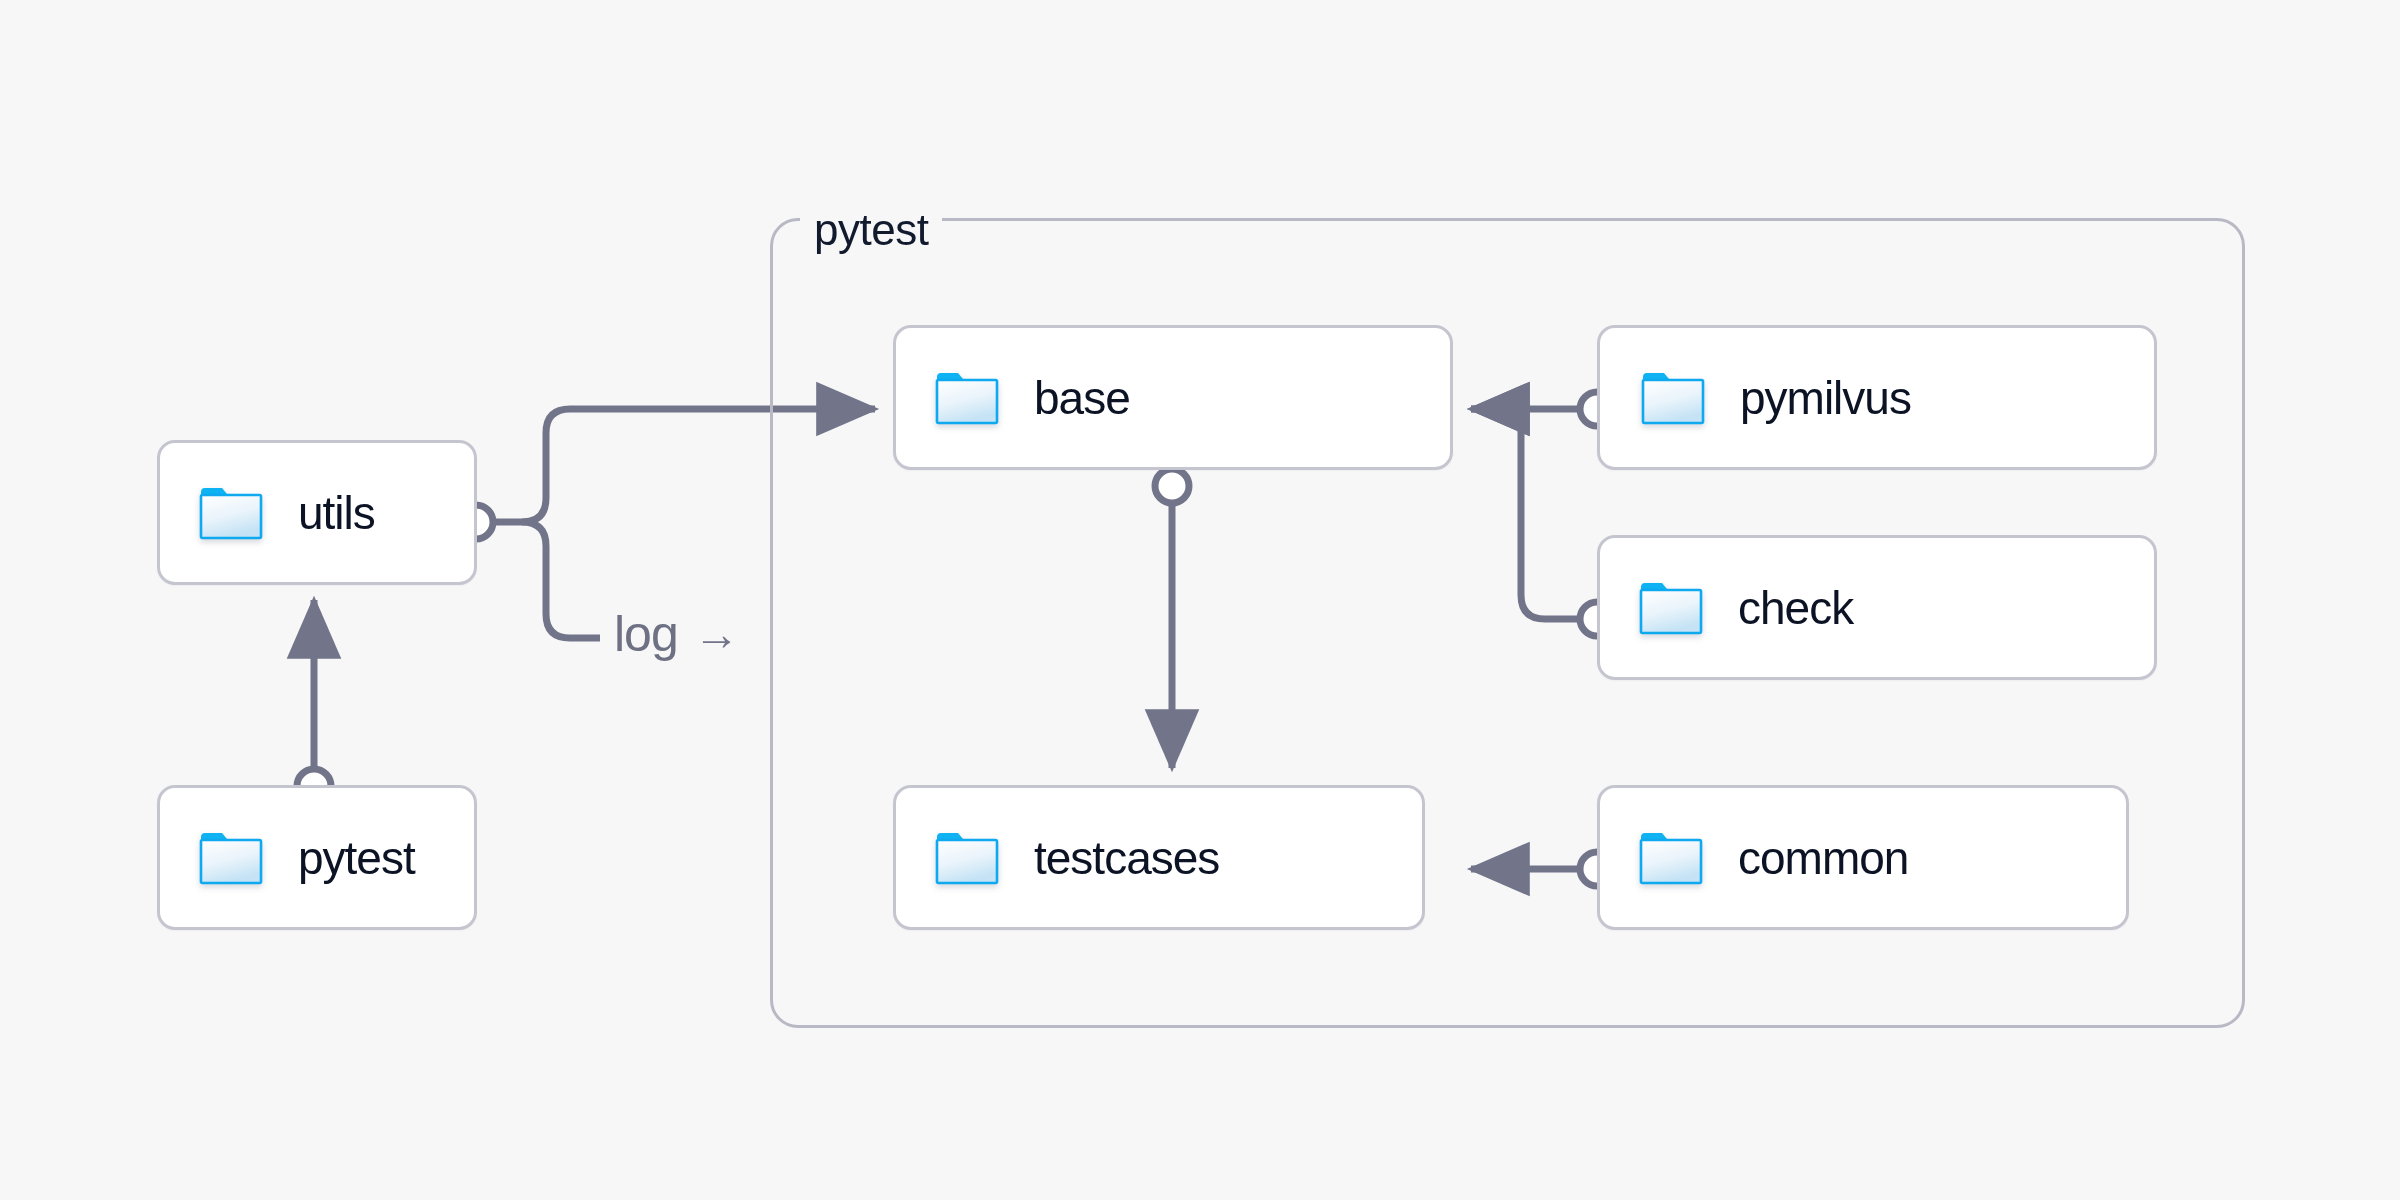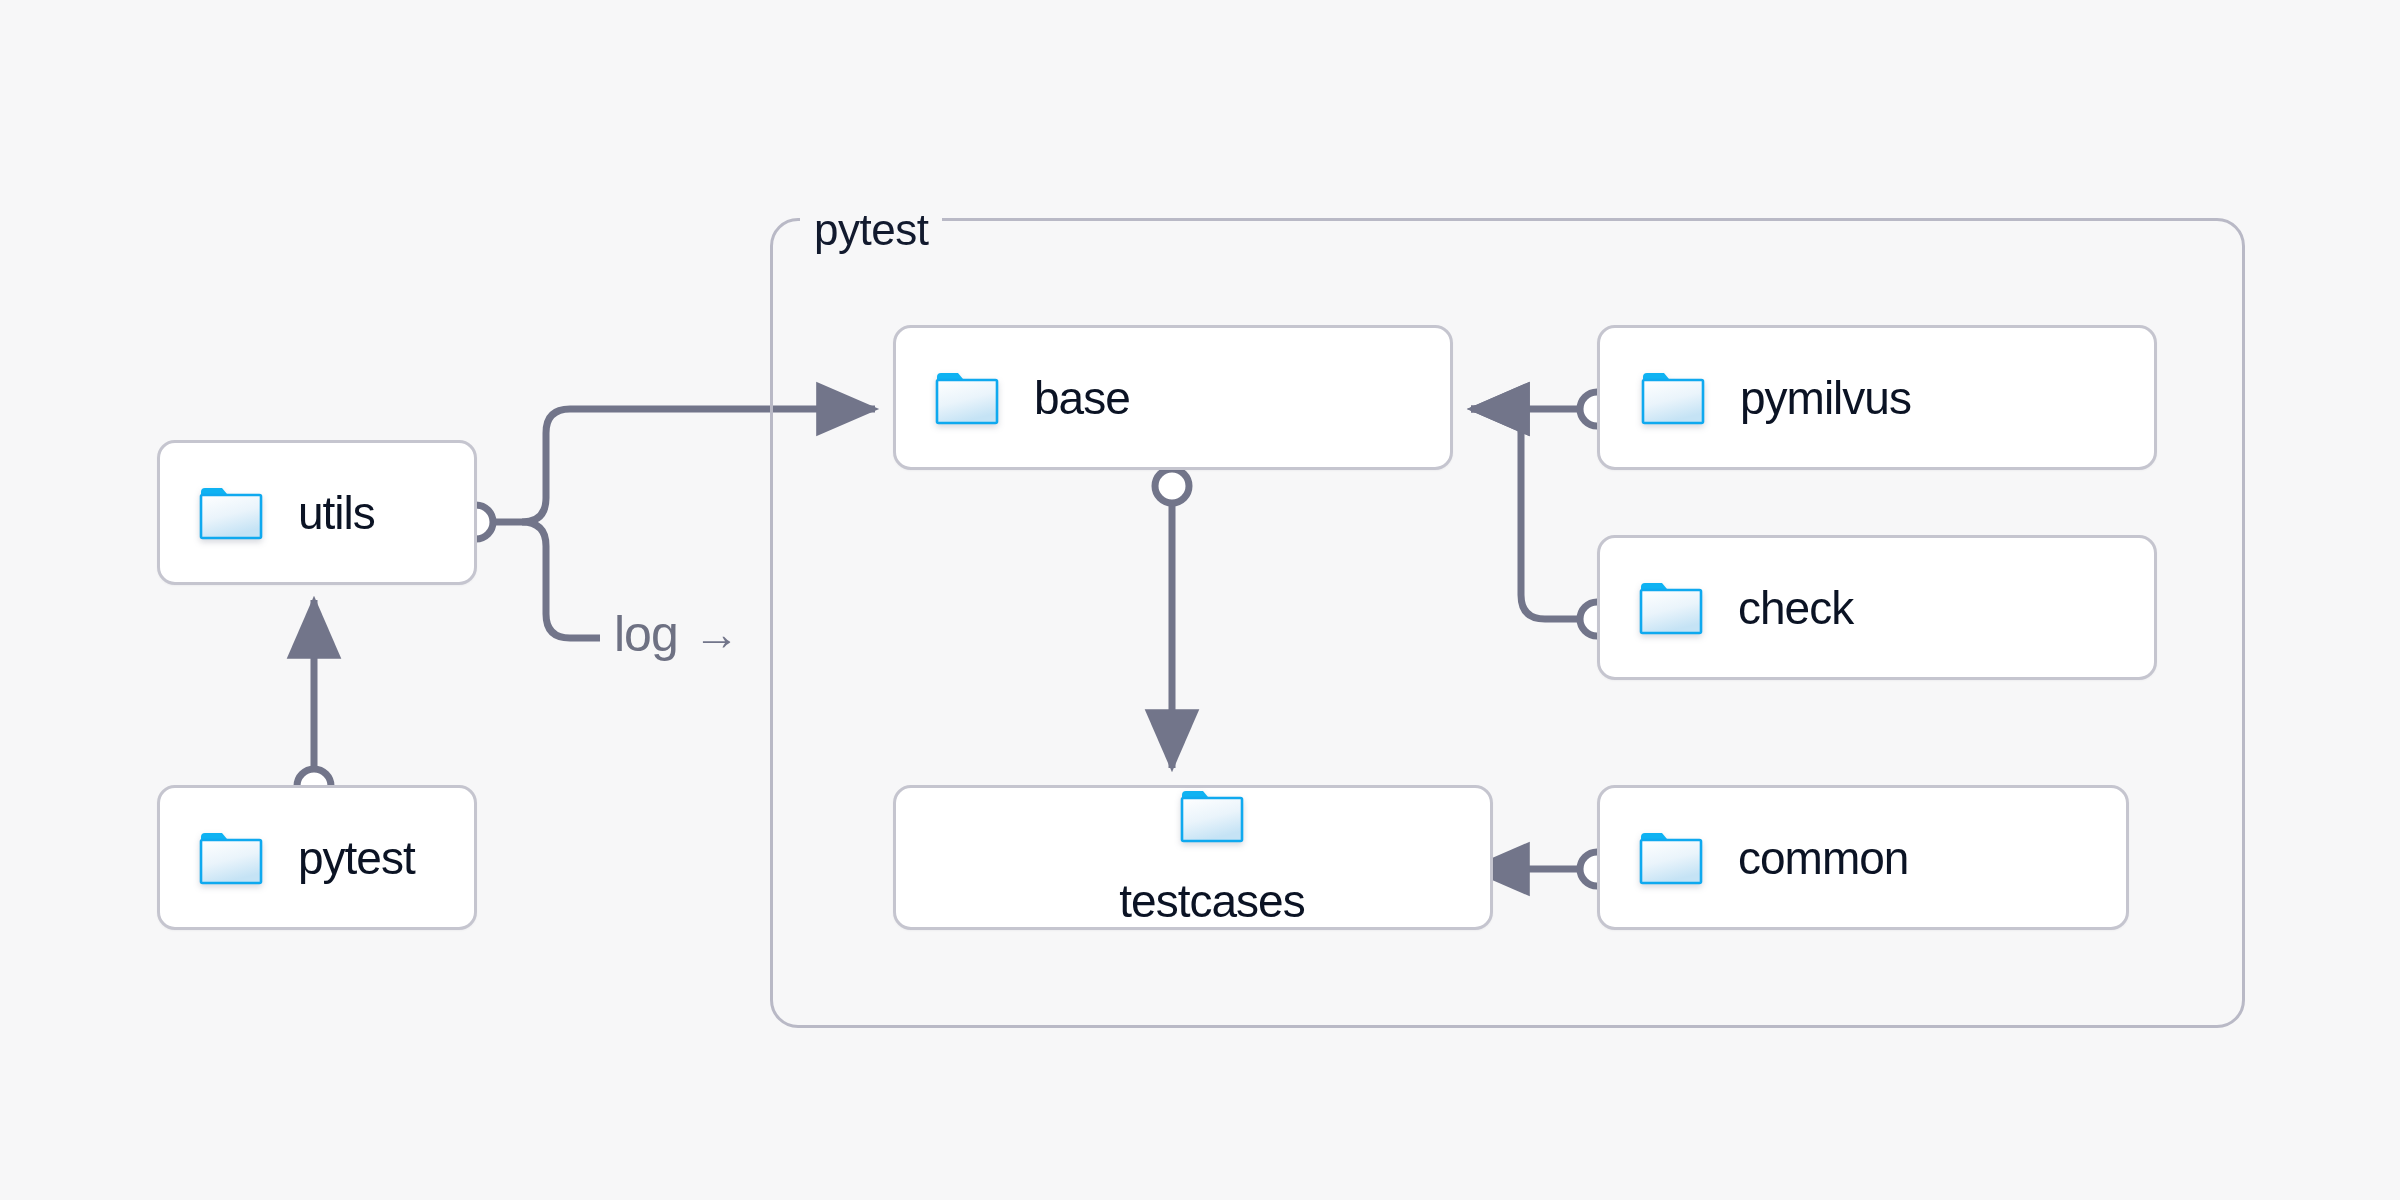--- a/index.html
+++ b/index.html
@@ -136,21 +136,21 @@
   </div>
 
   <div class="node" style="left:893px;top:325px;width:560px;height:145px;">
     <svg class="folder" viewBox="0 0 66 56">
       <path d="M3,12 L3,7 Q3,3 7,3 L24,3 L29,9 L48,9 Q52,9 52,13 L52,13 Z" fill="#0fb2f2"></path>
       <rect x="3" y="10" width="60" height="43" rx="1.5" fill="url(#folderFill)" stroke="#0fa9ef" stroke-width="2.6"></rect>
     </svg>
     <span class="label">base</span>
   </div>
 
-  <div class="node" style="left:893px;top:785px;width:600px;height:145px;flex-direction:column;">
+  <div class="node" style="left:893px;top:785px;width:532px;height:145px;">
     <svg class="folder" viewBox="0 0 66 56">
       <path d="M3,12 L3,7 Q3,3 7,3 L24,3 L29,9 L48,9 Q52,9 52,13 L52,13 Z" fill="#0fb2f2"></path>
       <rect x="3" y="10" width="60" height="43" rx="1.5" fill="url(#folderFill)" stroke="#0fa9ef" stroke-width="2.6"></rect>
     </svg>
     <span class="label">testcases</span>
   </div>
 
   <div class="node" style="left:1597px;top:325px;width:560px;height:145px;padding-left:40px;">
     <svg class="folder" viewBox="0 0 66 56">
       <path d="M3,12 L3,7 Q3,3 7,3 L24,3 L29,9 L48,9 Q52,9 52,13 L52,13 Z" fill="#0fb2f2"></path>

